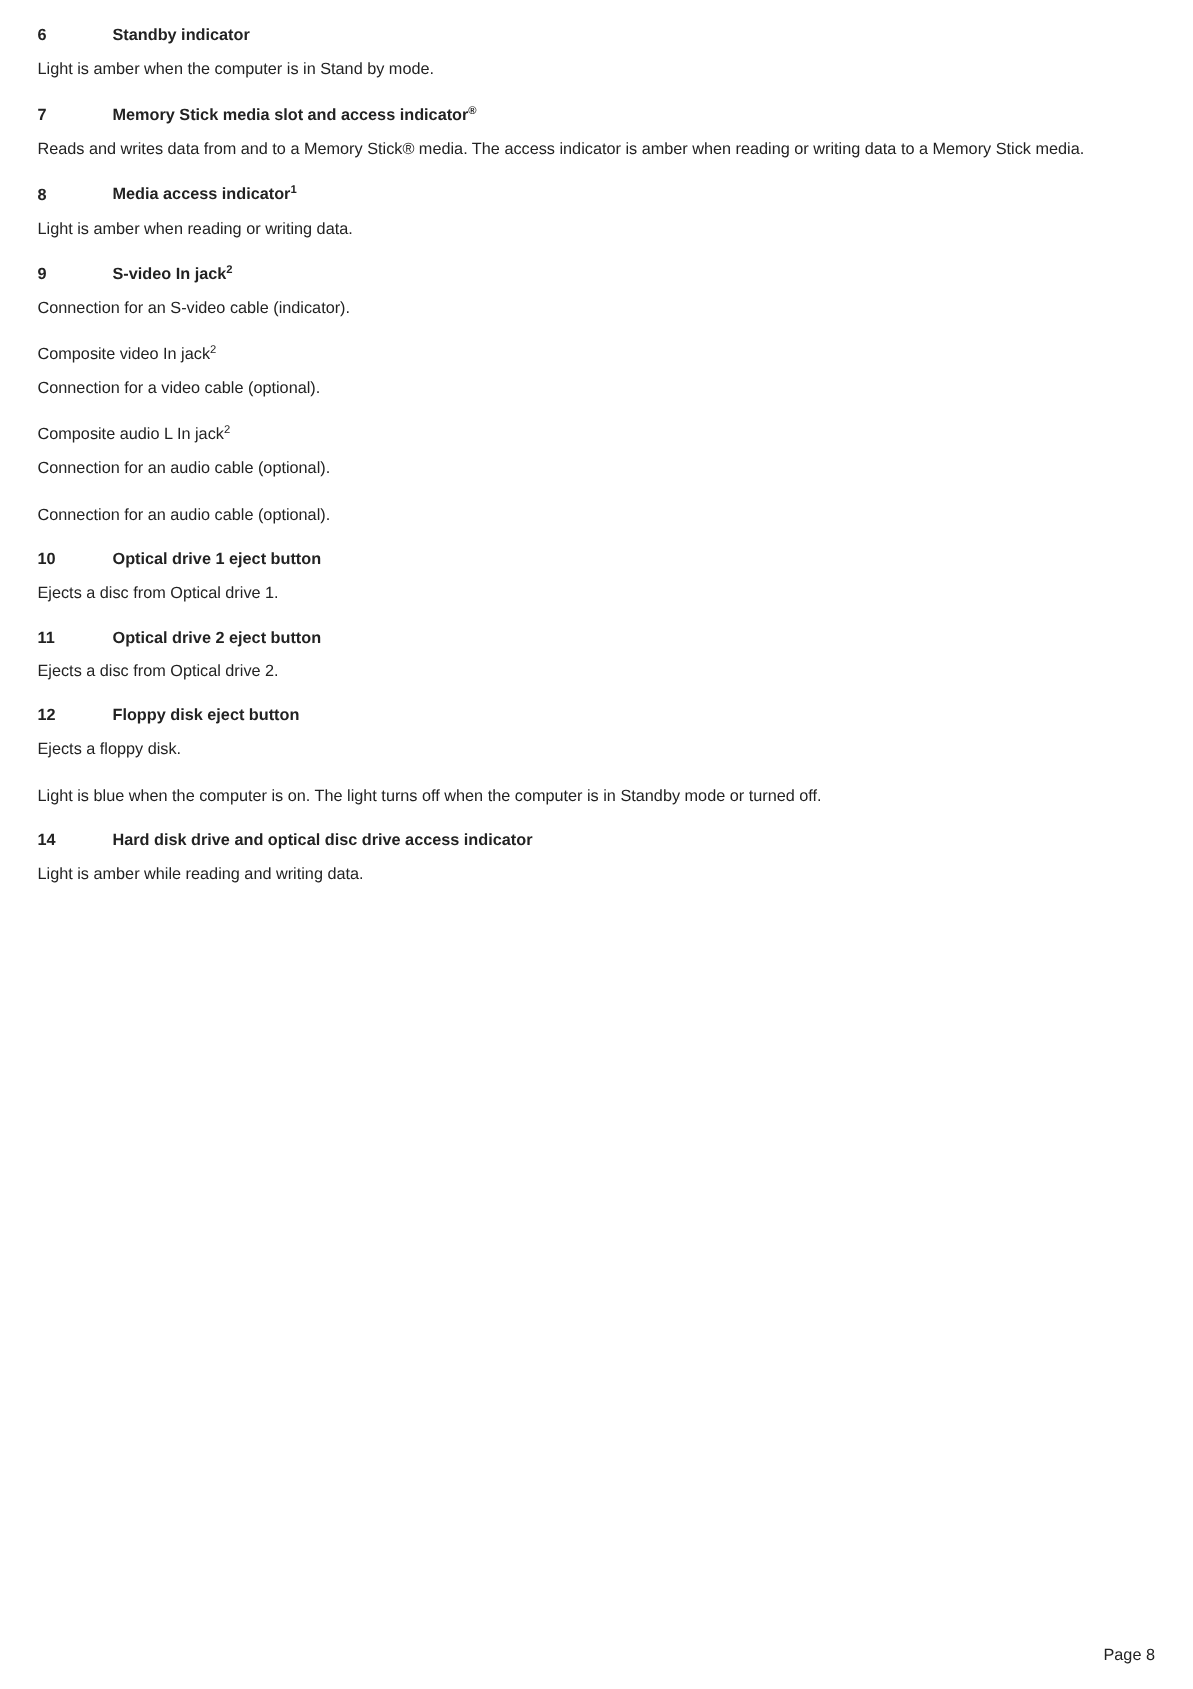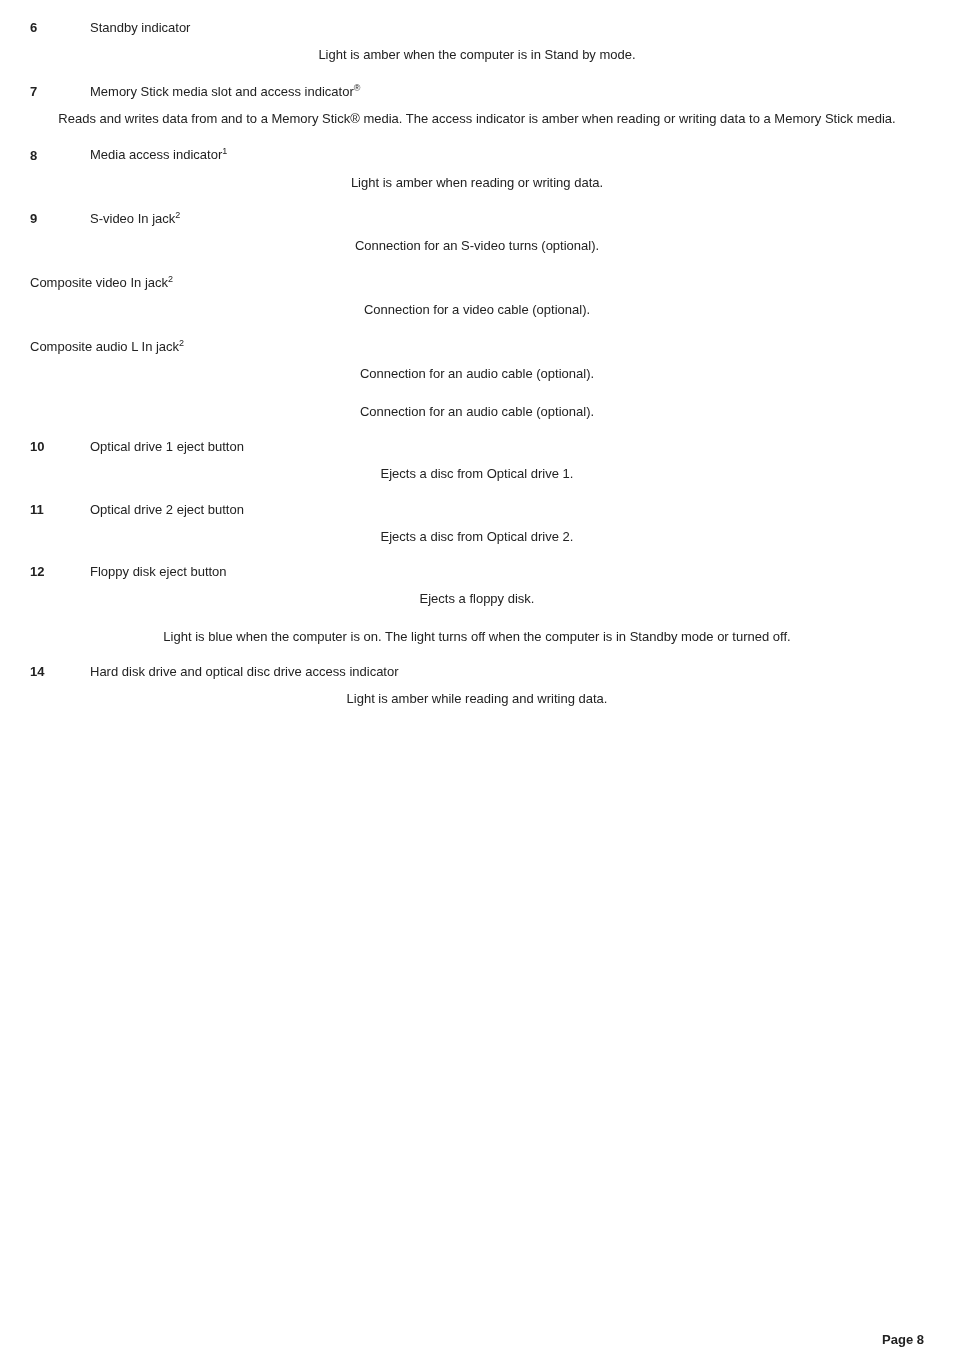--- a/index.html
+++ b/index.html
@@ -29,53 +29,52 @@
       margin-bottom: 10px;
     }
 
     .section-number {
       font-weight: bold;
       min-width: 60px;
       font-size: 13px;
     }
 
     .section-title {
-      font-weight: normal;
+      font-weight: bold;
       font-size: 13px;
     }
 
     .section-title sup {
       font-size: 9px;
       vertical-align: super;
     }
 
     .section-body {
       font-size: 13px;
       line-height: 1.5;
       margin-bottom: 6px;
       padding-left: 0;
-      text-align: center;
     }
 
     .no-number-header {
       font-weight: normal;
       font-size: 13px;
       margin-bottom: 10px;
     }
 
     .no-number-header sup {
       font-size: 9px;
       vertical-align: super;
     }
 
     .page-footer {
       position: absolute;
-      bottom: 4px;
+      bottom: 20px;
       right: 30px;
-      font-weight: bold;
+      font-weight: normal;
       font-size: 13px;
     }
   </style>
 </head>
 <body>
 
 <div id="content">
     <div class="section">
       <div class="section-header">
         <span class="section-number">6</span>
@@ -95,21 +94,21 @@
         <span class="section-number">8</span>
         <span class="section-title">Media access indicator<sup>1</sup></span>
       </div>
       <div class="section-body">Light is amber when reading or writing data.</div>
     </div>
     <div class="section">
       <div class="section-header">
         <span class="section-number">9</span>
         <span class="section-title">S-video In jack<sup>2</sup></span>
       </div>
-      <div class="section-body">Connection for an S-video turns (optional).</div>
+      <div class="section-body">Connection for an S-video cable (indicator).</div>
     </div>
     <div class="section">
       <div class="no-number-header"><span>Composite video In jack</span><sup>2</sup></div>
       <div class="section-body">Connection for a video cable (optional).</div>
     </div>
     <div class="section">
       <div class="no-number-header"><span>Composite audio L In jack</span><sup>2</sup></div>
       <div class="section-body">Connection for an audio cable (optional).</div>
     </div>
     <div class="section">

